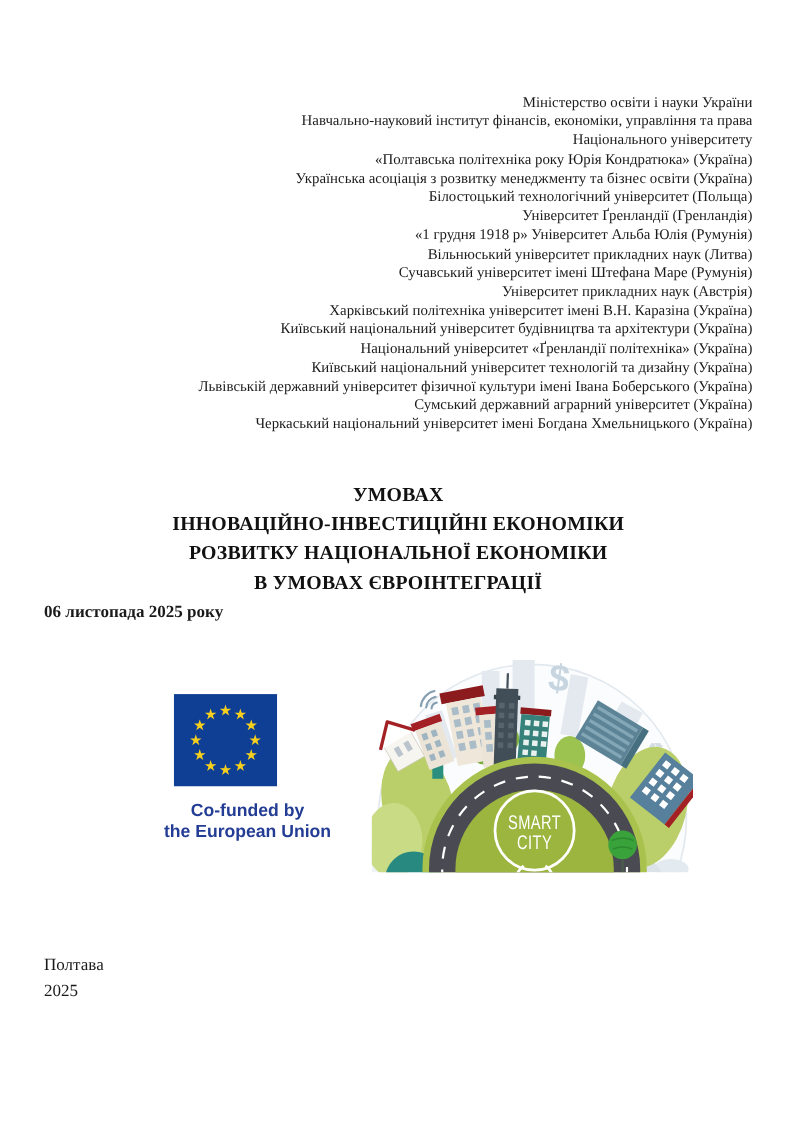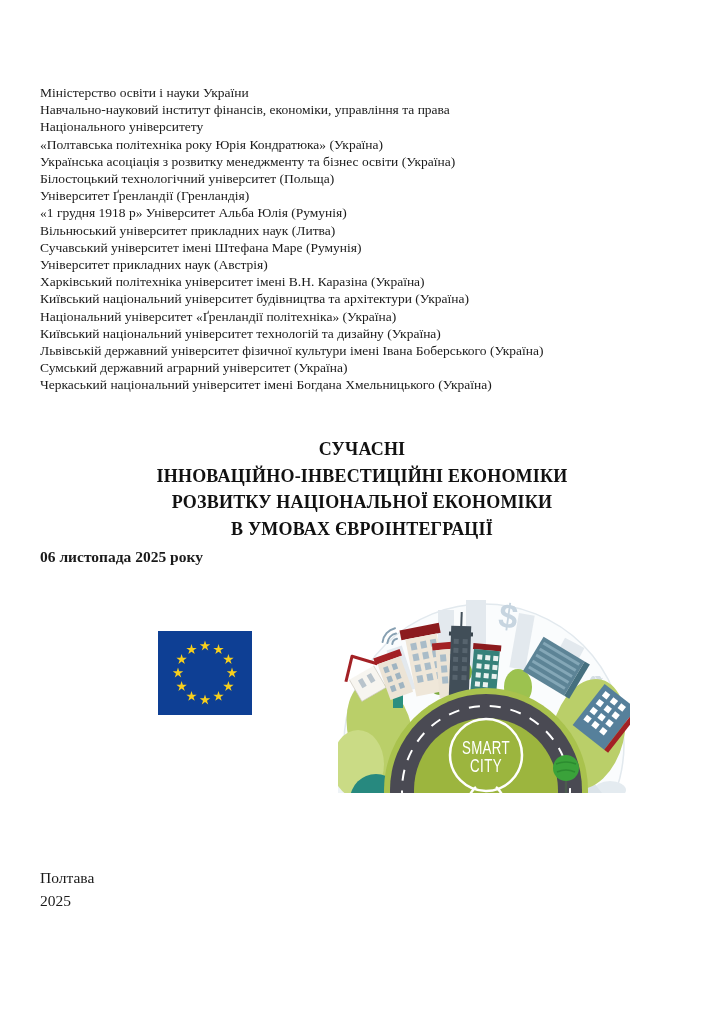--- a/index.html
+++ b/index.html
@@ -3,21 +3,21 @@
 <meta charset="utf-8">
 <style>
   html,body{margin:0;padding:0;background:#888;}
   .page{
     position:relative;width:724px;height:1024px;background:#ffffff;
     margin:0 auto;overflow:hidden;
     font-family:"Liberation Serif","DejaVu Serif",serif;color:#1a1a1a;
   }
   .institutions{
     position:absolute;top:84px;left:40px;width:644px;
-    text-align:left;font-size:13.5px;line-height:17.2px;white-space:nowrap;
+    text-align:right;font-size:13.5px;line-height:17.2px;white-space:nowrap;
   }
   .title-block{
     position:absolute;top:436px;left:40px;width:644px;
     text-align:center;font-weight:bold;font-size:18px;line-height:26.5px;
     letter-spacing:.2px;color:#111;
   }
   .date-line{
     position:absolute;top:548px;left:40px;width:644px;
     text-align:left;font-weight:bold;font-size:15.5px;
   }
@@ -53,21 +53,21 @@
     <div>Харківський політехніка університет імені В.Н. Каразіна (Україна)</div>
     <div>Київський національний університет будівництва та архітектури (Україна)</div>
     <div>Національний університет «Ґренландії політехніка» (Україна)</div>
     <div>Київський національний університет технологій та дизайну (Україна)</div>
     <div>Львівській державний університет фізичної культури імені Івана Боберського (Україна)</div>
     <div>Сумський державний аграрний університет (Україна)</div>
     <div>Черкаський національний університет імені Богдана Хмельницького (Україна)</div>
   </div>
 
   <div class="title-block">
-    <div>СУЧАСНІ</div>
+    <div>УМОВАХ</div>
     <div>ІННОВАЦІЙНО-ІНВЕСТИЦІЙНІ ЕКОНОМІКИ</div>
     <div>РОЗВИТКУ НАЦІОНАЛЬНОЇ ЕКОНОМІКИ</div>
     <div>В УМОВАХ ЄВРОІНТЕГРАЦІЇ</div>
   </div>
 
   <div class="date-line">06 листопада 2025 року</div>
 
   <svg class="eu-flag" width="94" height="84" viewBox="0 0 94 84">
     <defs>
       <polygon id="star" points="0,-5.5 1.23,-1.7 5.23,-1.7 2,0.65 3.23,4.45 0,2.1 -3.23,4.45 -2,0.65 -5.23,-1.7 -1.23,-1.7"></polygon>
@@ -82,20 +82,24 @@
       <use href="#star" transform="translate(60.5,65.4)"></use>
       <use href="#star" transform="translate(47,69)"></use>
       <use href="#star" transform="translate(33.5,65.4)"></use>
       <use href="#star" transform="translate(23.6,55.5)"></use>
       <use href="#star" transform="translate(20,42)"></use>
       <use href="#star" transform="translate(23.6,28.5)"></use>
       <use href="#star" transform="translate(33.5,18.6)"></use>
     </g>
   </svg>
 
+  <div class="eu-caption">
+    <div>Co-funded by</div>
+    <div>the European Union</div>
+  </div>
 
   <svg class="smart-city" width="292" height="201" viewBox="0 0 292 201">
 
     <circle cx="146" cy="152" r="140" fill="#fafcfd" stroke="#e2e9ee" stroke-width="1.5"></circle>
     <ellipse cx="10" cy="190" rx="34" ry="16" fill="#eef3f6"></ellipse>
     <ellipse cx="272" cy="198" rx="16" ry="9" fill="#e4ebf0"></ellipse>
     <path d="M238,201 L252,186 L264,201 Z" fill="#dbe3e9"></path>
 
     <g fill="#e3e9ee">
       <rect x="55" y="55" width="16" height="45" transform="rotate(-18 63 77)"></rect>

